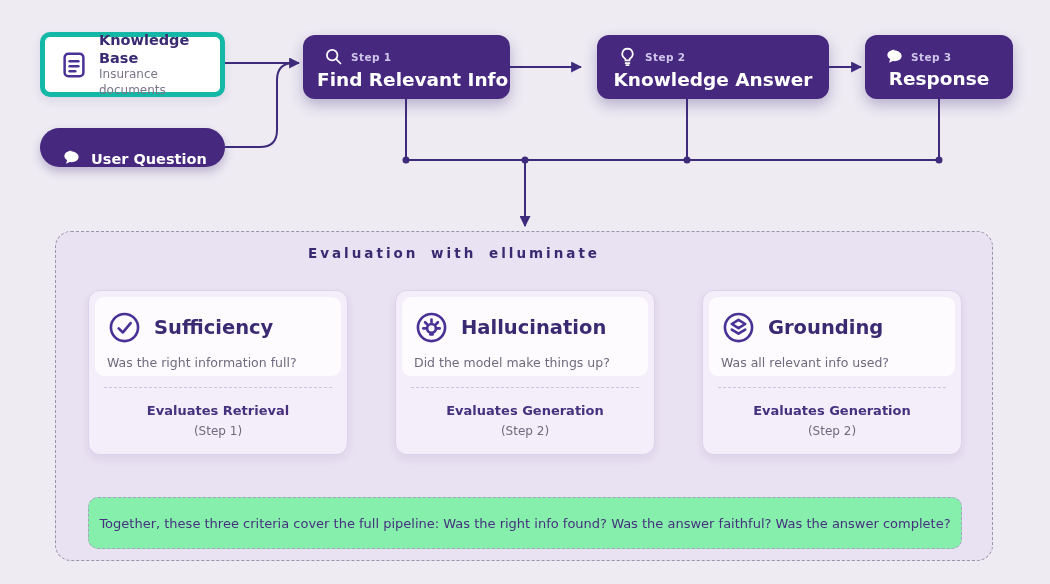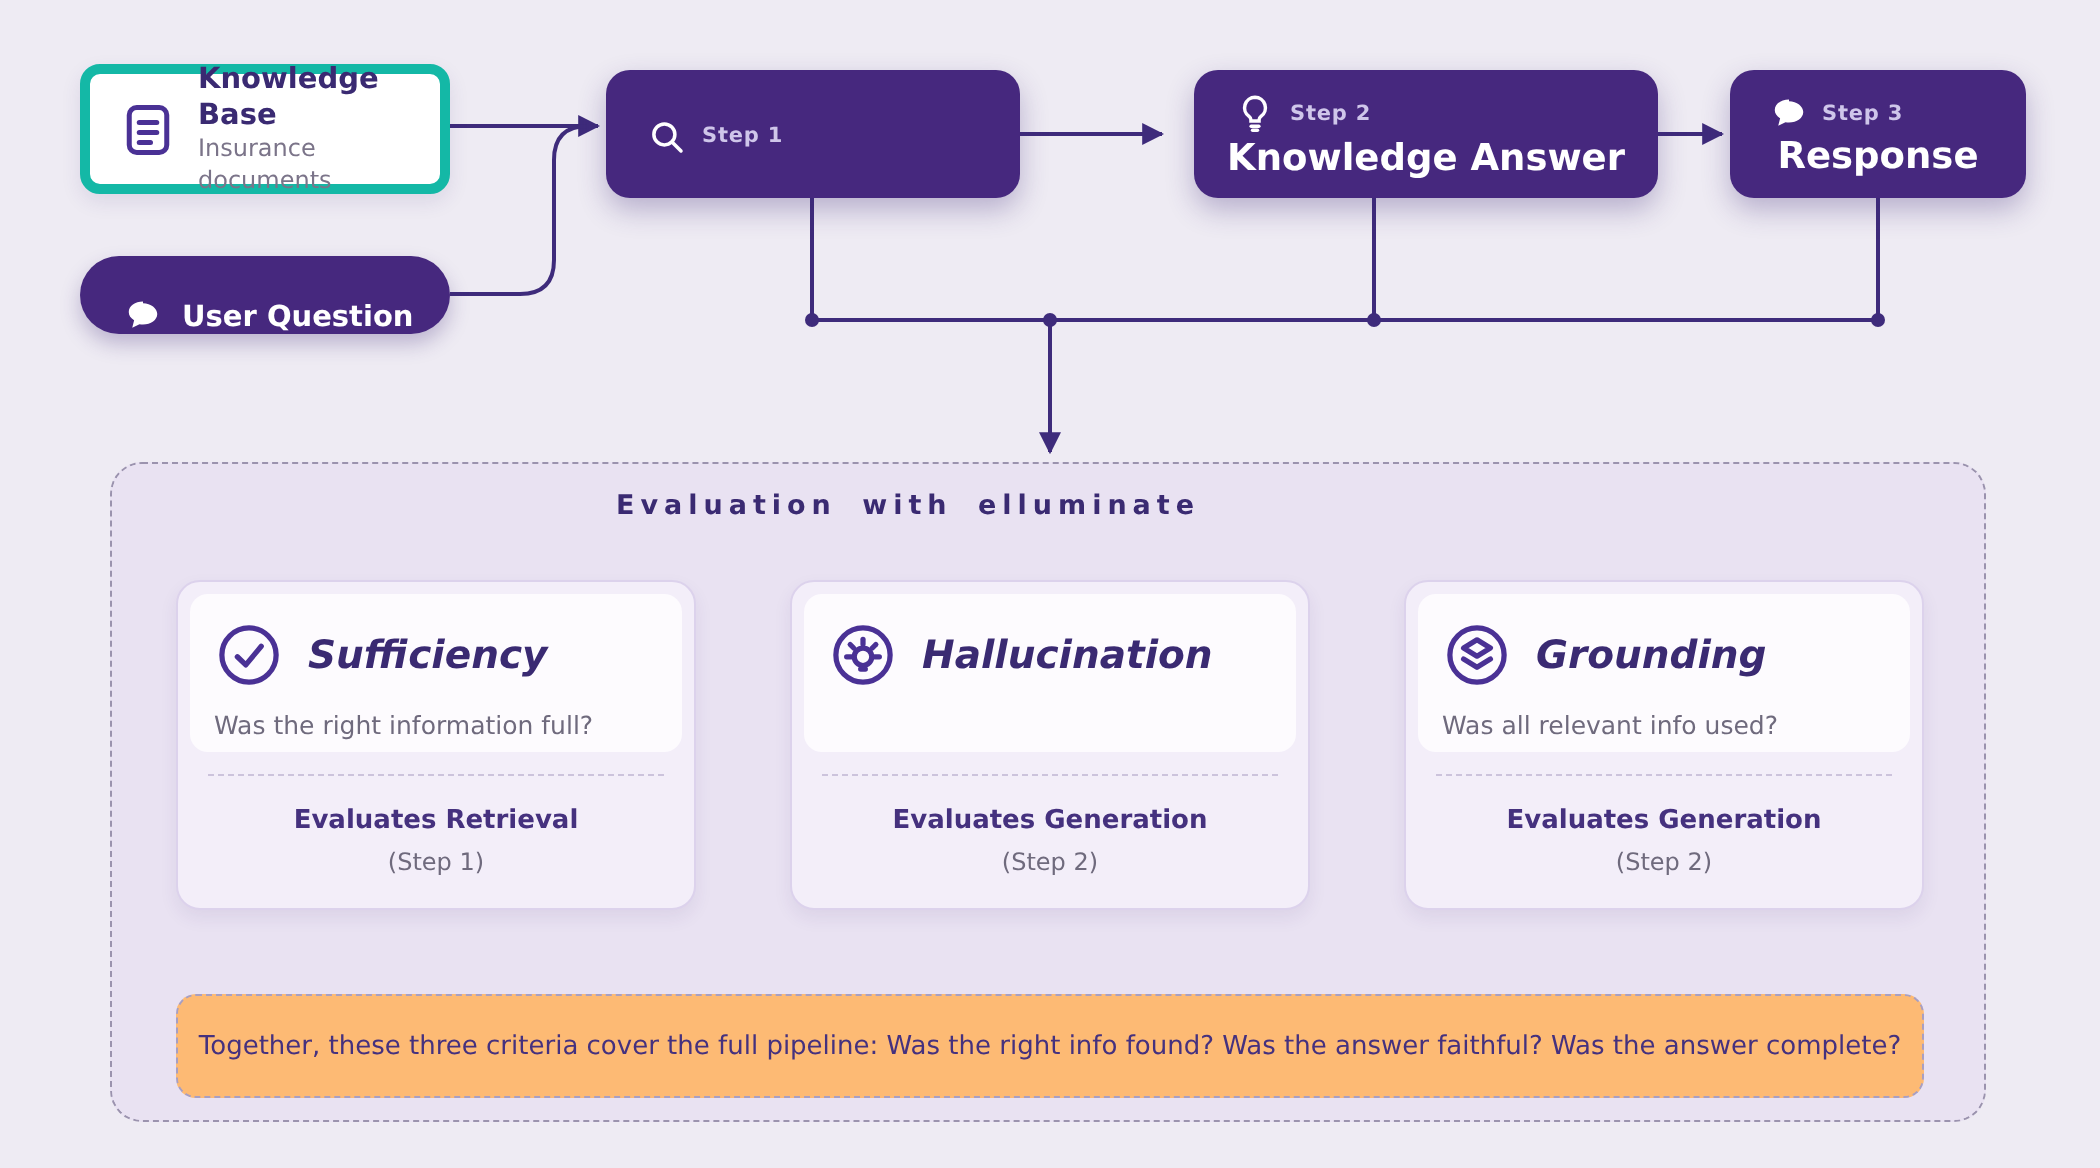--- a/index.html
+++ b/index.html
@@ -51,31 +51,31 @@
   
   .crit-card{
     position:absolute;top:290px;width:260px;height:165px;box-sizing:border-box;
     background:#f3eef9;border:1px solid #dcd2ec;border-radius:12px;
     box-shadow:0 4px 9px rgba(60,40,120,.08);
   }
   .crit-panel{
     margin:6px;background:#fdfbfe;border-radius:9px;padding:13px 12px 12px 12px;height:79px;
     box-sizing:border-box;
   }
-  .crit-row{display:flex;align-items:center;gap:12px;font-style:italic;}
+  .crit-row{display:flex;align-items:center;gap:12px;}
   .crit-title{font-size:19.5px;font-weight:bold;color:#3a2a72;white-space:nowrap;}
   .crit-q{font-size:12.5px;color:#6f6a7d;margin-top:10px;white-space:nowrap;}
   .crit-div{border-top:1.6px dashed #ccc3dc;margin:11px 15px 0 15px;}
   .crit-eval{text-align:center;font-size:13px;font-weight:bold;color:#45317e;margin-top:15px;}
   .crit-step{text-align:center;font-size:12px;color:#6f6a7d;margin-top:6px;}
 
   
   .banner{
     position:absolute;left:88px;top:497px;width:874px;height:52px;box-sizing:border-box;
-    background:#fdba74;border:1.6px dashed #a89fc2;border-radius:10px;
+    background:#86efac;border:1.6px dashed #a89fc2;border-radius:10px;
     display:flex;align-items:center;justify-content:center;
   }
   .banner-text{font-size:13px;color:#45317e;white-space:nowrap;}
   .ic{flex:0 0 auto;display:block;}
 </style>
 </head>
 <body>
 
 <div class="canvas">
 
@@ -134,20 +134,21 @@
   <div class="step-box" style="left:303px;width:207px;">
     <div class="step-head">
       <svg class="ic" width="21" height="21" viewBox="0 0 24 24">
         <g fill="none" stroke="#ffffff" stroke-width="2" stroke-linecap="round">
           <circle cx="10.5" cy="10.5" r="6"></circle>
           <path d="M15 15 L20 20"></path>
         </g>
       </svg>
       <span class="lbl">Step 1</span>
     </div>
+    <div class="step-title">Find Relevant Info</div>
   </div>
 
   <div class="step-box" style="left:597px;width:232px;">
     <div class="step-head">
       <svg class="ic" width="21" height="21" viewBox="0 0 24 24">
         <g fill="none" stroke="#ffffff" stroke-width="2" stroke-linecap="round">
           <path d="M12 3a6 6 0 0 1 3.4 10.9c-.7.5-1.1 1.3-1.1 2.1v.5h-4.6V16c0-.8-.4-1.6-1.1-2.1A6 6 0 0 1 12 3z"></path>
           <path d="M9.8 19.5h4.4"></path>
           <path d="M10.6 21.8h2.8"></path>
         </g>
@@ -198,20 +199,21 @@
             <path d="M11.2 16.8h1.6"></path>
             <path d="M12 6.6v1.6"></path>
             <path d="M7.6 8.4l1.2 1.2"></path>
             <path d="M16.4 8.4l-1.2 1.2"></path>
             <path d="M6.4 12.6h1.6"></path>
             <path d="M16 12.6h1.6"></path>
           </g>
         </svg>
         <span class="crit-title">Hallucination</span>
       </div>
+      <div class="crit-q">Did the model make things up?</div>
     </div>
     <div class="crit-div"></div>
     <div class="crit-eval">Evaluates Generation</div>
     <div class="crit-step">(Step 2)</div>
   </div>
 
   <div class="crit-card" style="left:702px;">
     <div class="crit-panel">
       <div class="crit-row">
         <svg class="ic" width="35" height="35" viewBox="0 0 24 24">

